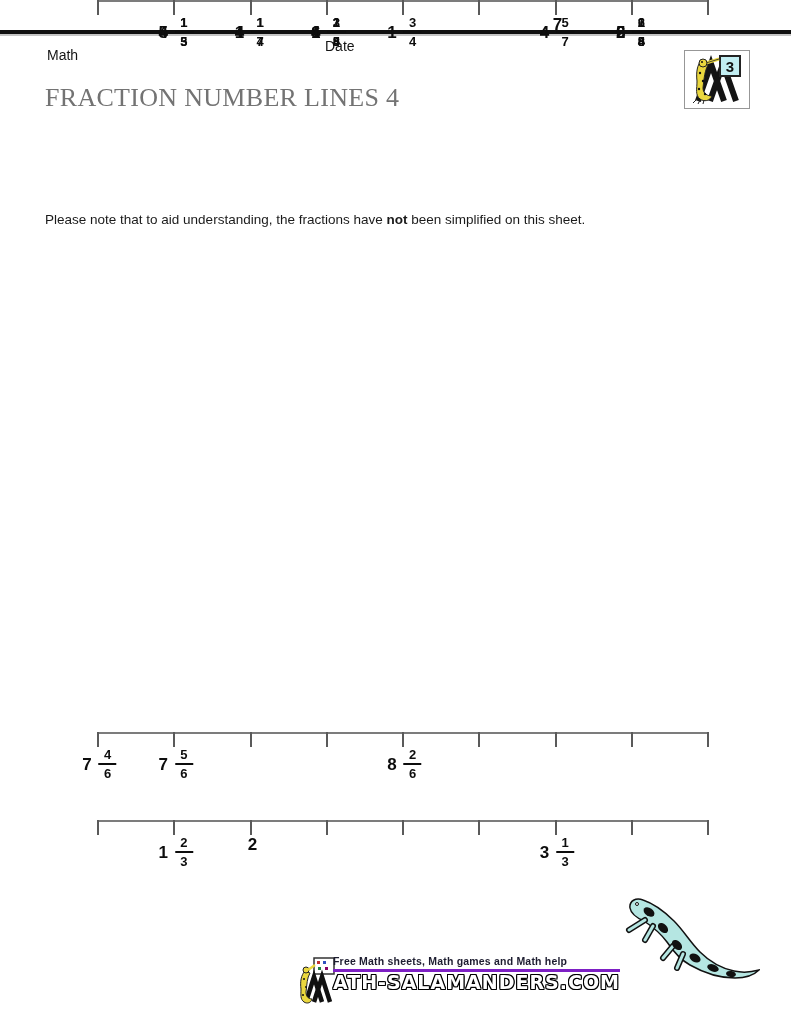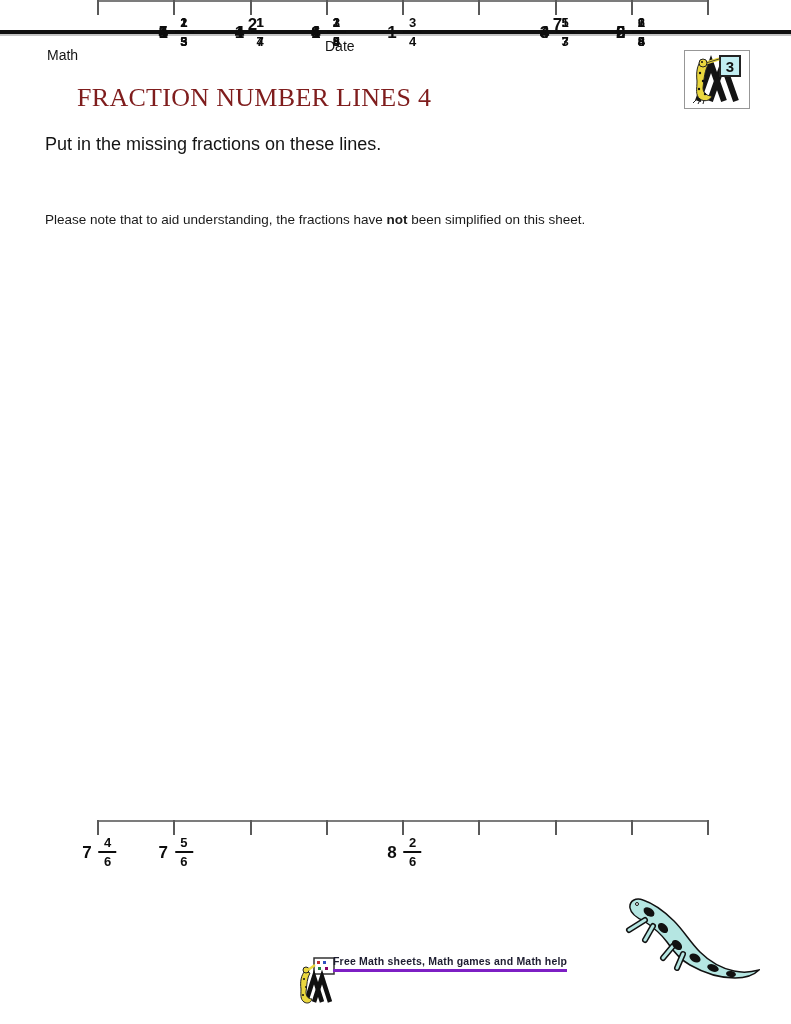--- a/index.html
+++ b/index.html
@@ -5,21 +5,21 @@
   html,body{margin:0;padding:0;background:#fff;}
   .page{position:relative;width:791px;height:1024px;background:#ffffff;overflow:hidden;
         font-family:"Liberation Sans",sans-serif;color:#151515;}
   .top-rule{position:absolute;left:0;top:30px;width:791px;height:4px;background:#0f0f0f;
             box-shadow:0 2px 0 #c4c4c4;}
   .name-label{position:absolute;left:47px;top:47px;font-size:14px;color:#141414;}
   .date-label{position:absolute;left:325px;top:38px;font-size:14px;color:#141414;}
   .badge{position:absolute;left:684px;top:50px;width:64px;height:57px;background:#fff;
          border:1px solid #979797;}
   .page-title{position:absolute;left:45px;top:83px;font-family:"Liberation Serif",serif;
-              font-size:26px;color:#7f1d1d;letter-spacing:0.3px;white-space:nowrap;margin-left:32px;}
+              font-size:26px;color:#737373;letter-spacing:0.3px;white-space:nowrap;}
   .instruction{position:absolute;left:45px;top:134px;font-size:18px;color:#141414;white-space:nowrap;}
   .note{position:absolute;left:45px;top:164px;font-size:13.5px;color:#1a1a1a;white-space:nowrap;margin-top:48px;}
   .note b{font-weight:bold;}
 
   .numberline{position:absolute;left:97px;width:612px;height:62px;}
   .numberline:nth-of-type(1){top:207px;}
   .numberline:nth-of-type(2){top:295px;}
   .numberline:nth-of-type(3){top:382px;}
   .numberline:nth-of-type(4){top:470px;}
   .numberline:nth-of-type(5){top:557px;}
@@ -70,21 +70,20 @@
       <circle cx="15" cy="22" r="1.2" fill="#111"></circle>
       <circle cx="18" cy="30" r="1.2" fill="#111"></circle>
       <circle cx="14" cy="38" r="1.2" fill="#111"></circle>
       <circle cx="20" cy="43" r="1.2" fill="#111"></circle>
       <path d="M12 48 L8 52 M15 49 L13 53 M19 49 L18 53" stroke="#222" stroke-width="1" fill="none"></path>
     </svg>
   </div>
 
   <div class="page-title">FRACTION NUMBER LINES 4</div>
 
-  <div class="instruction">Put in the missing fractions on these lines.</div>
 
   <div class="note"><span>Please note that to aid understanding, the fractions have </span><b>not</b><span> been simplified on this sheet.</span></div>
 
   <div class="numberline">
       <div class="track"></div>
       <div class="tick" style="left: 0px;"></div>
       <div class="tick" style="left: 76.25px;"></div>
       <div class="tick" style="left: 152.5px;"></div>
       <div class="tick" style="left: 228.75px;"></div>
       <div class="tick" style="left: 305px;"></div>
@@ -353,16 +352,17 @@
       <path d="M8 16 C4 20 3 27 4 34 C4 40 3 44 7 47 C10 49 14 48 15 44 C12 44 9 42 9 37 C10 29 10 23 13 18 Z" fill="#ead73e" stroke="#222" stroke-width="1"></path>
       <circle cx="9" cy="15" r="3" fill="#ead73e" stroke="#222" stroke-width="1"></circle>
       <path d="M11 15 L18 10" stroke="#ead73e" stroke-width="2.5"></path>
       <circle cx="7" cy="24" r="1" fill="#111"></circle>
       <circle cx="9" cy="32" r="1" fill="#111"></circle>
       <circle cx="6" cy="40" r="1" fill="#111"></circle>
     </svg>
     <div class="footer-right">
       <div class="tagline">Free Math sheets, Math games and Math help</div>
       <div class="purple-rule"></div>
+      <div class="site">ATH-SALAMANDERS.COM</div>
     </div>
   </div>
 
 </div>
 
 </body></html>

